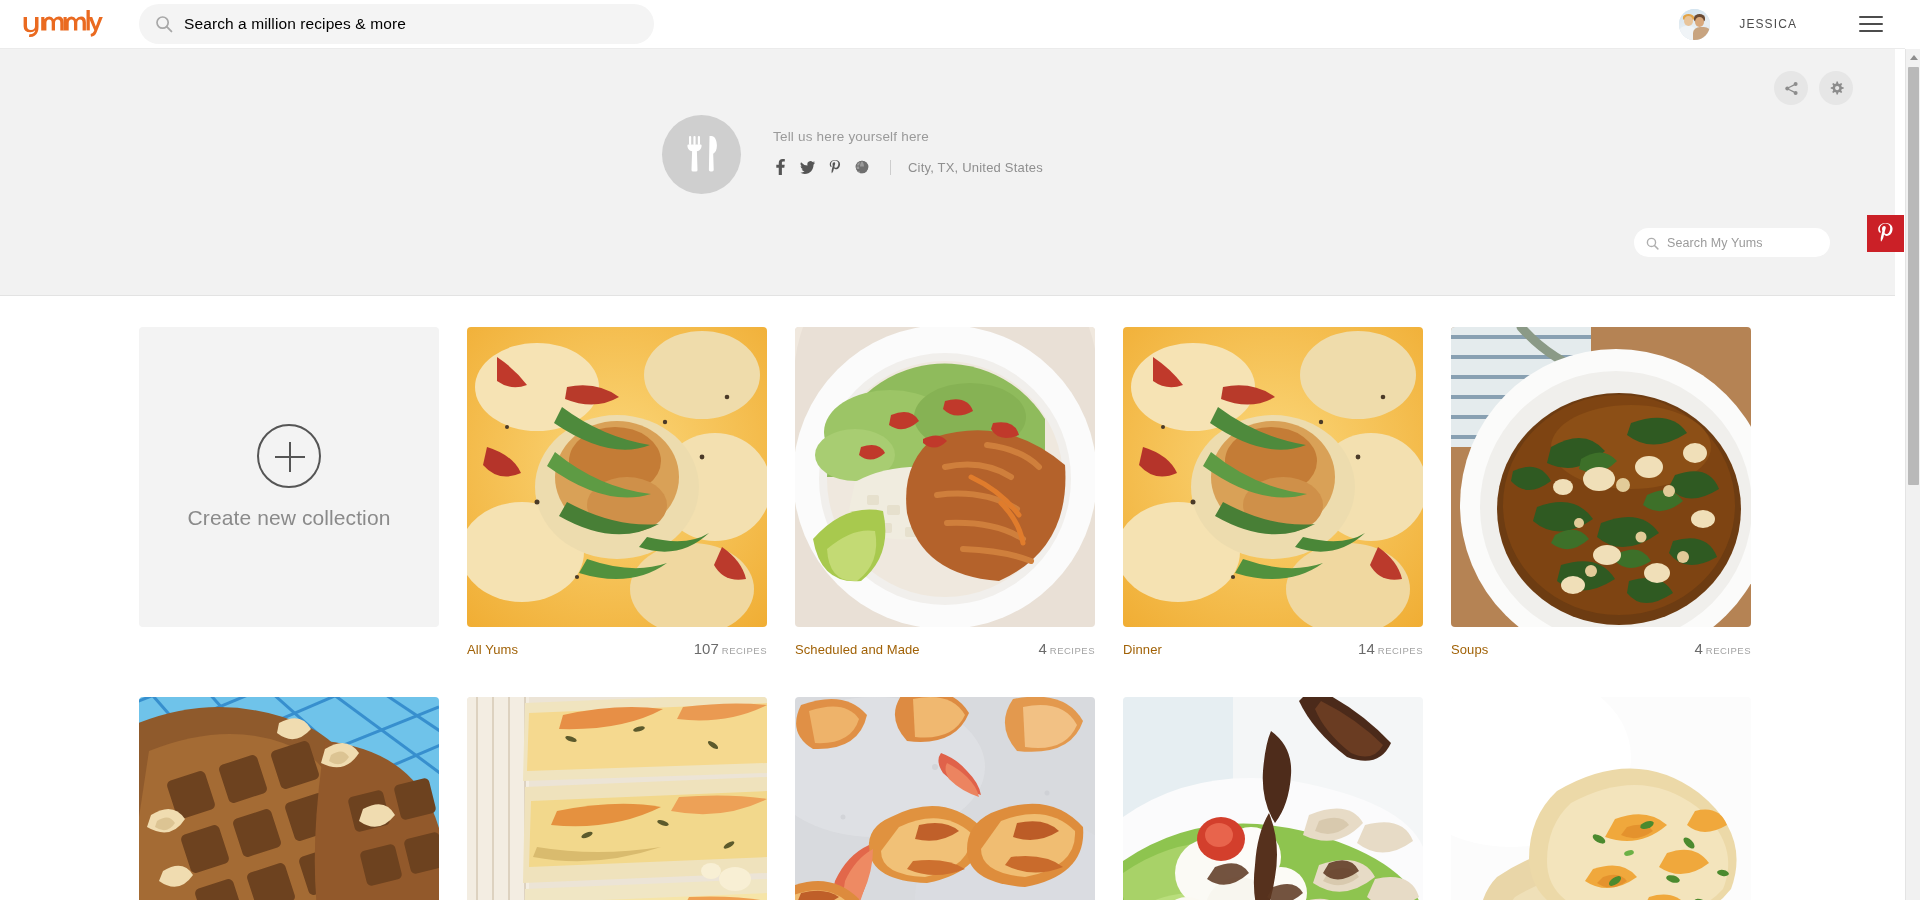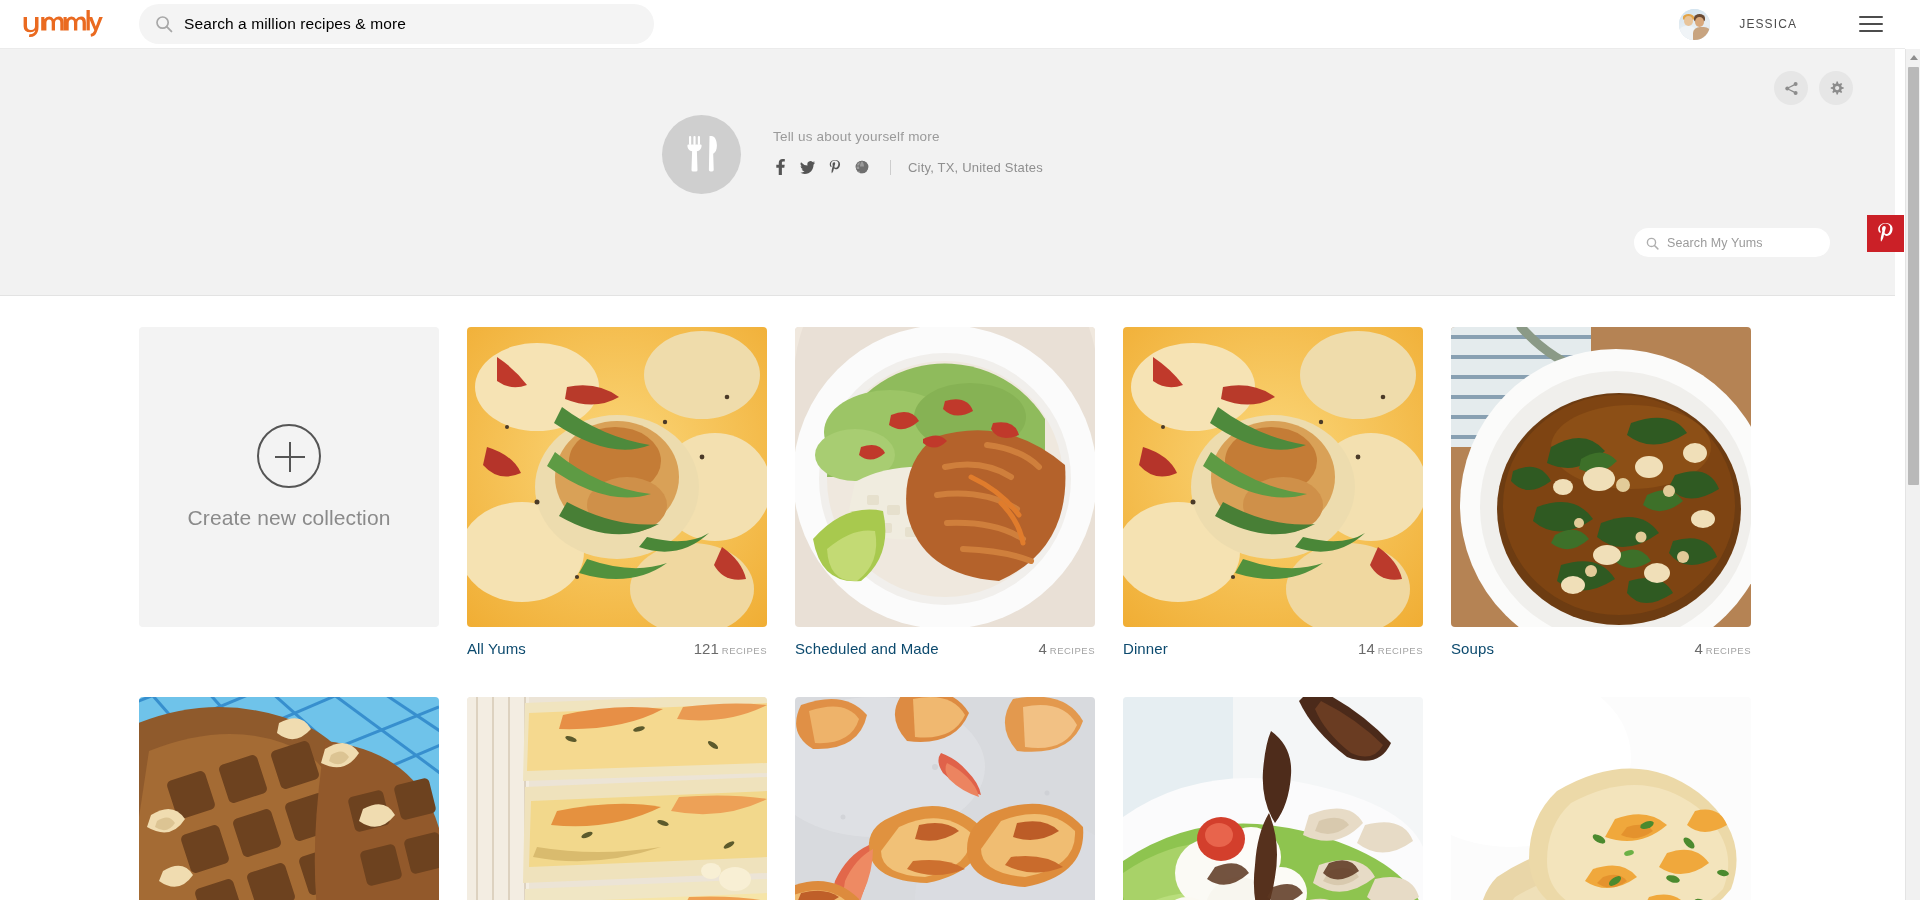--- a/index.html
+++ b/index.html
@@ -178,21 +178,21 @@
   .plusCircle::after  { left: 30px; top: 16px; width: 2px;  height: 30px; }
   .createLabel {
     margin-top: 17px; font-size: 21px; color: #8a8a8a;
     text-align: center; line-height: 1.22; letter-spacing: .1px; font-weight: 400;
   }
 
   .photo { position: absolute; inset: 0; }
 
   .cap { display: flex; align-items: baseline; margin-top: 13px; }
   .capName {
-    font-size: 15px; color: #0c4a6e; letter-spacing: .1px;
+    font-size: 13px; color: #a16207; letter-spacing: .1px;
     font-weight: 400; white-space: nowrap;
   }
   .capRight { margin-left: auto; display: flex; align-items: baseline; }
   .capCount { font-size: 15px; color: #6b6b6b; }
   .capRecipes {
     font-size: 9.5px; color: #a3a3a3; letter-spacing: .5px; margin-left: 3px;
   }
 
   
   .scrollbar {
@@ -295,21 +295,21 @@
             <rect x="9.4" y="3" width="2.2" height="9" rx="1"></rect>
             <rect x="13.8" y="3" width="2.2" height="9" rx="1"></rect>
             <path d="M4.4 11.5 h12.2 a1 1 0 0 1 1 1 c0 3.2 -2.2 5.4 -4.7 5.8 l0.6 18.6 a1.6 1.6 0 0 1 -1.6 1.7 h-2.8 a1.6 1.6 0 0 1 -1.6 -1.7 l0.6 -18.6 c-2.5 -0.4 -4.7 -2.6 -4.7 -5.8 a1 1 0 0 1 1 -1 z"></path>
             <path d="M27.5 3 c3.2 0 5.4 4.2 5.4 9.6 c0 4.4 -1.6 7.3 -3.7 8.1 l0.5 16 a1.6 1.6 0 0 1 -1.6 1.7 h-1.6 a1.6 1.6 0 0 1 -1.6 -1.7 l0.6 -33.7 z"></path>
           </g>
         </svg>
       </span>
     </div>
 
     <div class="profInfo">
-      <div class="profTag">Tell us about yourself more</div>
+      <div class="profTag">Tell us here yourself here</div>
 
       <div class="profSocial">
         <span class="socIcon">
           <svg width="9" height="16" viewBox="0 0 9 16">
             <path fill="#555" d="M5.9 16 V8.7 H8.3 L8.7 5.8 H5.9 V4 c0 -0.85 0.24 -1.43 1.45 -1.43 H8.8 V0.06 C8.53 0.02 7.61 0 6.53 0 C4.28 0 2.74 1.37 2.74 3.9 V5.8 H0.3 v2.9 h2.44 V16 Z"></path>
           </svg>
         </span>
         <span class="socIcon">
           <svg width="15" height="13" viewBox="0 0 15 13">
             <path fill="#555" d="M15 1.54 a6.1 6.1 0 0 1 -1.77 0.49 a3.1 3.1 0 0 0 1.35 -1.7 a6.2 6.2 0 0 1 -1.95 0.74 A3.07 3.07 0 0 0 7.4 3.87 a3.2 3.2 0 0 0 0.08 0.7 A8.71 8.71 0 0 1 1.04 1.36 a3.07 3.07 0 0 0 0.95 4.1 a3.05 3.05 0 0 1 -1.39 -0.38 v0.04 a3.07 3.07 0 0 0 2.46 3.01 a3.1 3.1 0 0 1 -1.39 0.05 a3.07 3.07 0 0 0 2.87 2.13 A6.16 6.16 0 0 1 0 11.59 a8.69 8.69 0 0 0 4.72 1.38 c5.66 0 8.76 -4.69 8.76 -8.76 l-0.01 -0.4 A6.25 6.25 0 0 0 15 1.54 Z"></path>
@@ -394,21 +394,21 @@
           <circle cx="235" cy="130" r="2.4" fill="#4a3a28"></circle>
             <circle cx="110" cy="250" r="2.1" fill="#4a3a28"></circle>
           <circle cx="260" cy="70" r="2.3" fill="#4a3a28"></circle>
             <circle cx="40" cy="100" r="2.0" fill="#4a3a28"></circle>
         </svg>
       </div>
     </div>
     <div class="cap">
       <span class="capName">All Yums</span>
       <span class="capRight">
-        <span class="capCount">121</span>
+        <span class="capCount">107</span>
         <span class="capRecipes">RECIPES</span>
       </span>
     </div>
   </div>
 
   <div class="cell">
     <div class="tile">
       <div class="photo">
         <svg width="300" height="300" viewBox="0 0 300 300" preserveAspectRatio="none">
           <rect width="300" height="300" fill="#e9e0d6"></rect>

